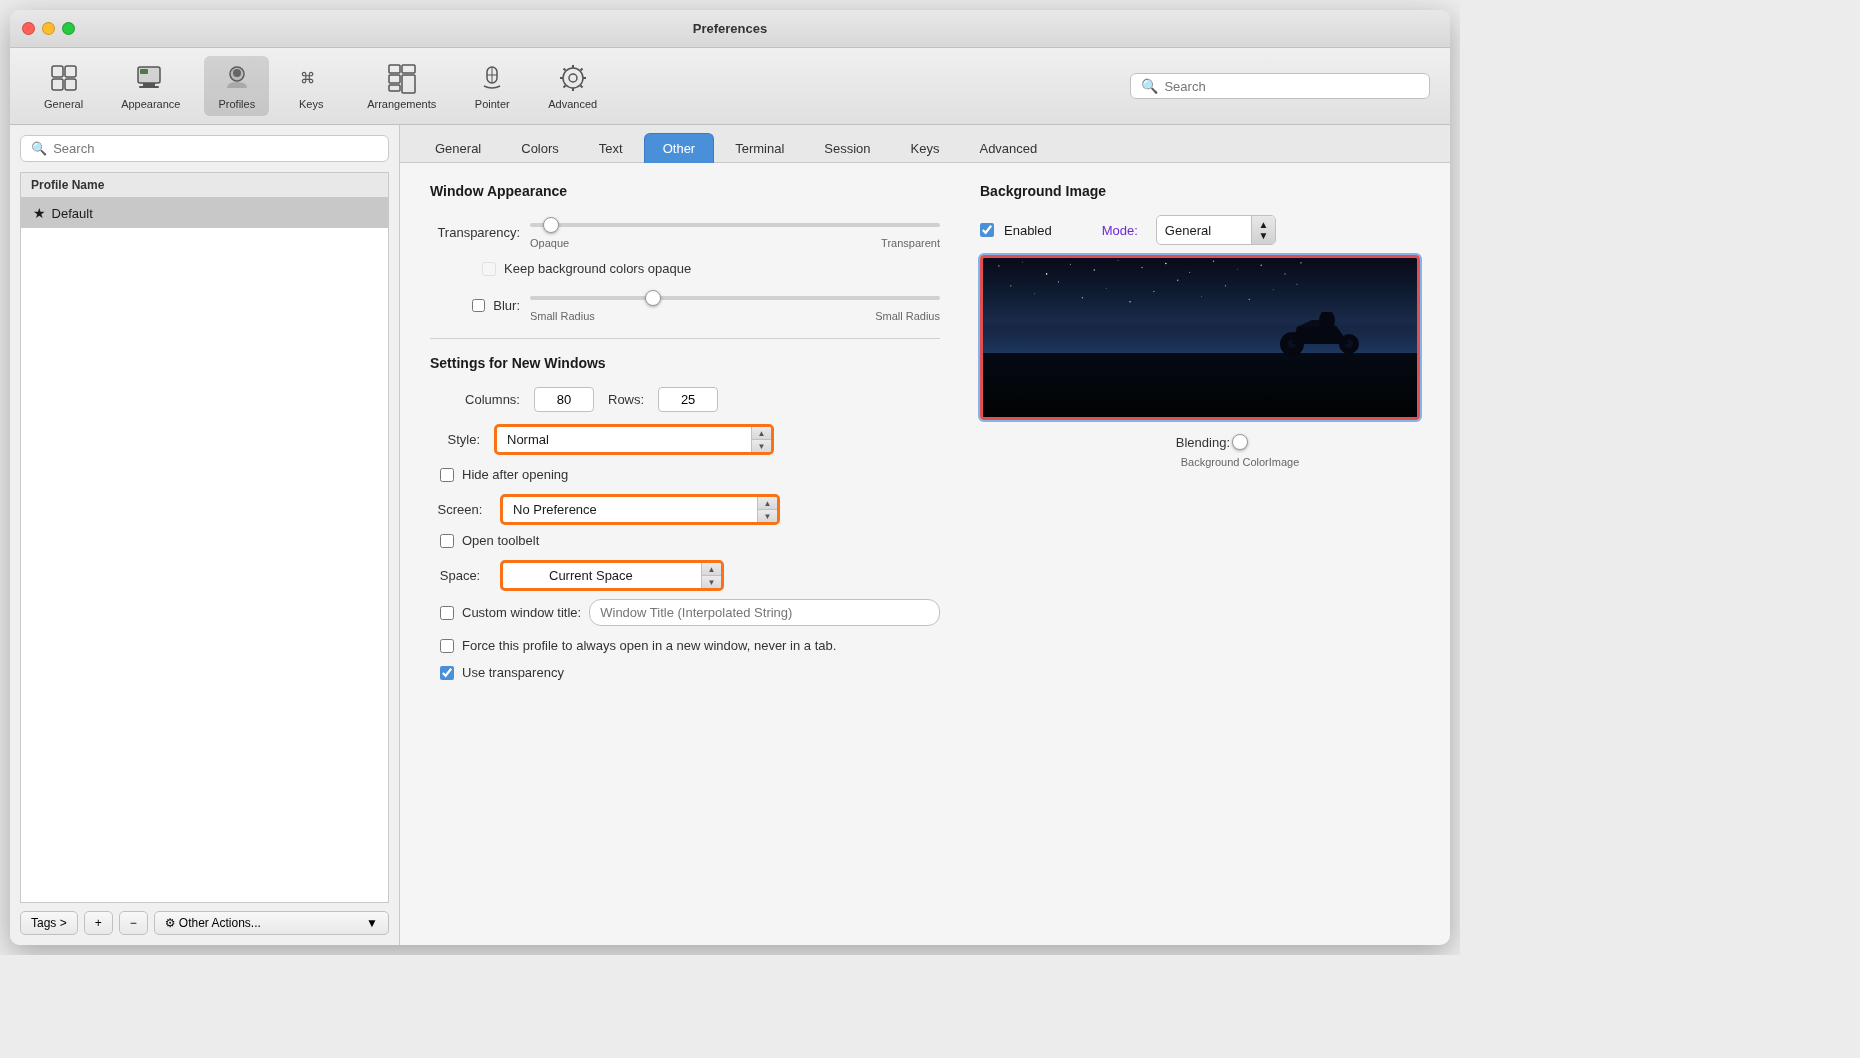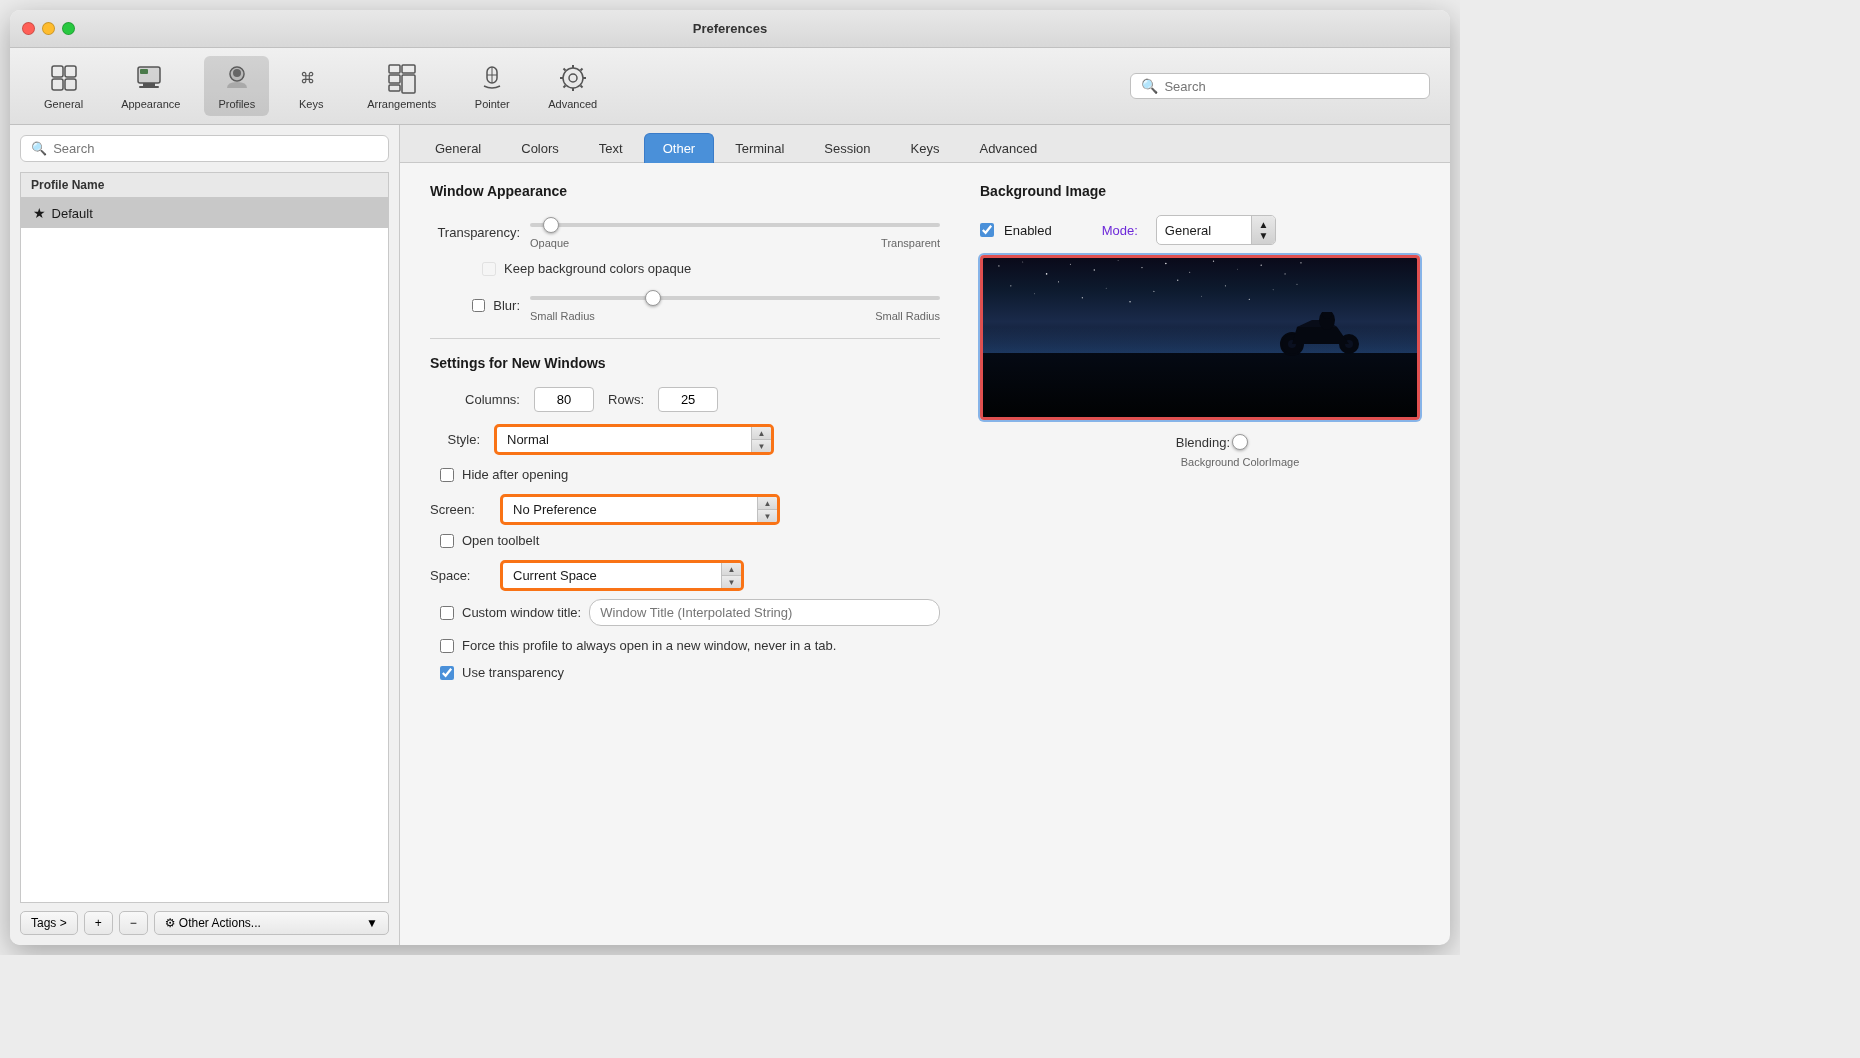--- a/index.html
+++ b/index.html
@@ -313,21 +313,21 @@
     .select-row {
       display: flex;
       align-items: center;
       margin-bottom: 10px;
       gap: 10px;
     }
     .select-label {
       font-size: 13px;
       color: #333;
       min-width: 60px;
-      text-align: left;
+      text-align: center;
     }
     .enabled-row {
       display: flex;
       align-items: center;
       gap: 10px;
       margin-bottom: 10px;
     }
     .enabled-checkbox {
       width: 14px; height: 14px;
       accent-color: #4a90d9;
@@ -719,21 +719,21 @@
             </div>
           </div>
 
           <div class="checkbox-row">
             <input type="checkbox" id="openToolbelt" style="">
             <label for="openToolbelt">Open toolbelt</label>
           </div>
 
           <div class="select-row" style="margin-bottom:8px;">
             <span class="select-label">Space:</span>
-            <div class="select-container" style="width:244px;">
+            <div class="select-container" style="width:224px;padding-left:36px;">
               <span class="select-inner">Current Space</span>
               <div class="select-stepper">
                 <button class="stepper-up">▲</button>
                 <button class="stepper-down">▼</button>
               </div>
             </div>
           </div>
 
           <div class="checkbox-row">
             <input type="checkbox" id="customTitle" style="">

